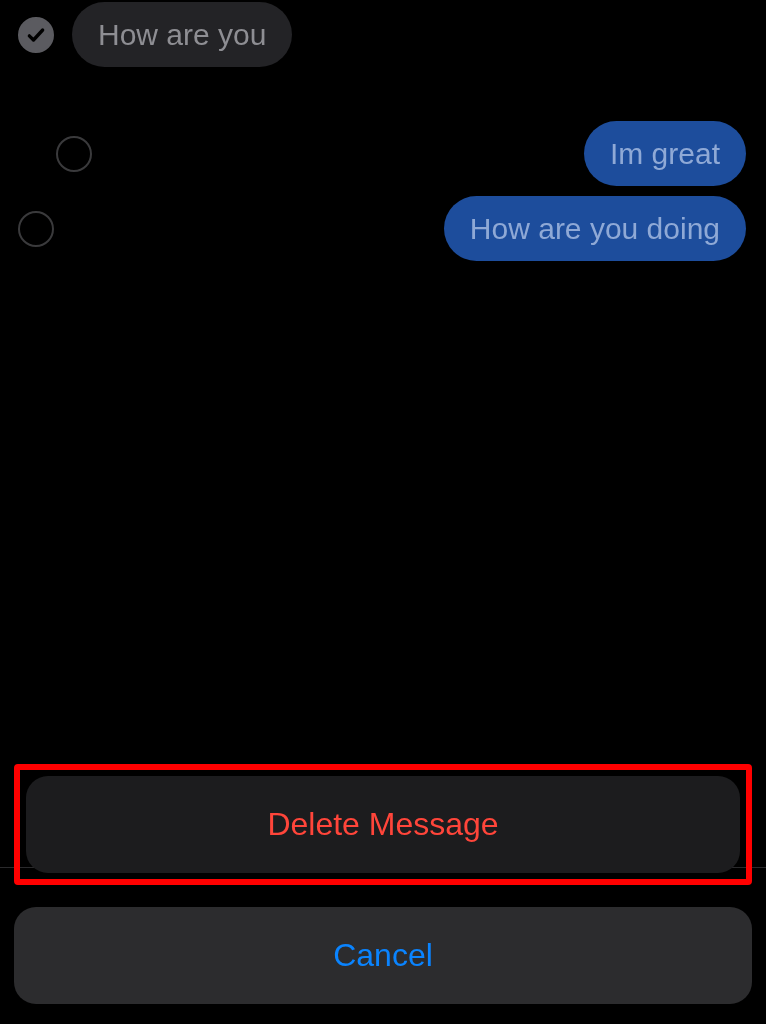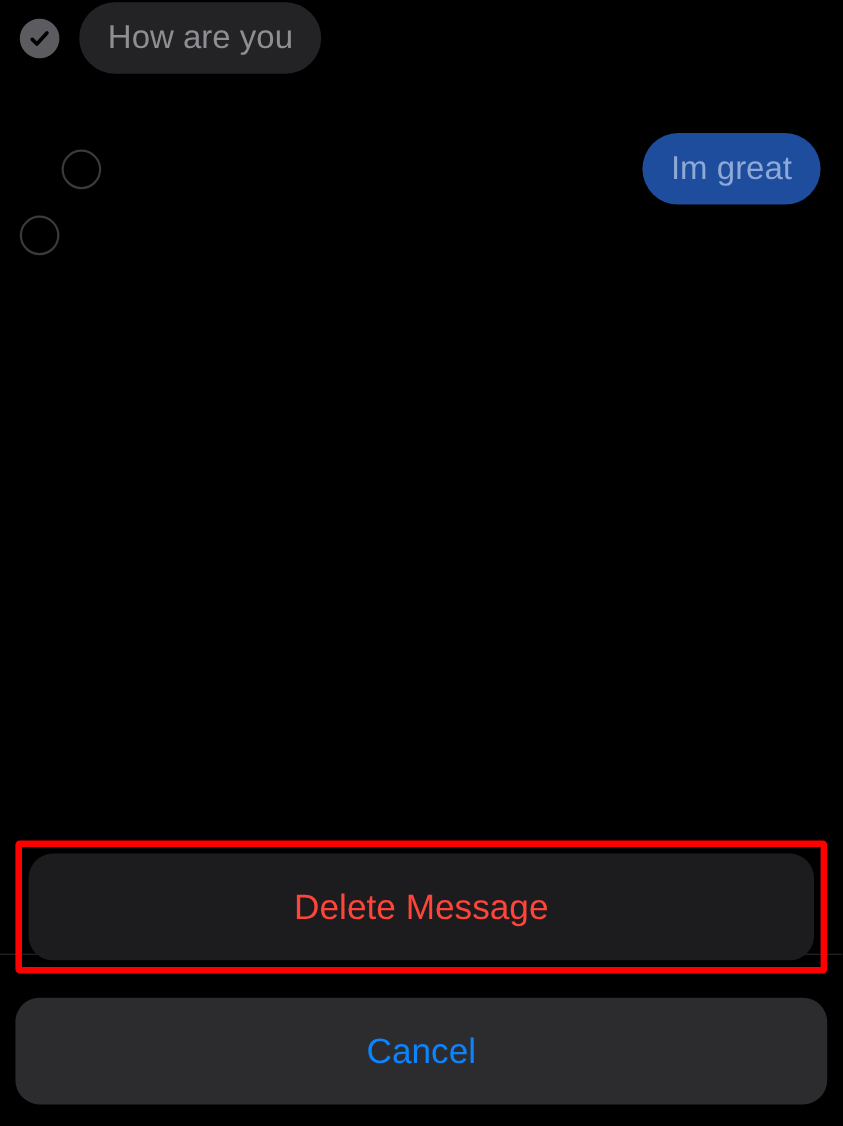--- a/index.html
+++ b/index.html
@@ -171,20 +171,23 @@
     </div>
   </div>
 
   <div class="msg-row right row3">
     <div class="selector-col">
       <div class="sel-circle">
         
       </div>
     </div>
     <div class="spacer"></div>
+    <div class="bubble outgoing tail">
+      <span>How are you doing</span>
+    </div>
   </div>
 
   <div class="hairline"></div>
 
   <div class="sheet">
     <div class="hl-wrap">
       <button class="btn btn-delete">
         <span>Delete Message</span>
       </button>
     </div>

